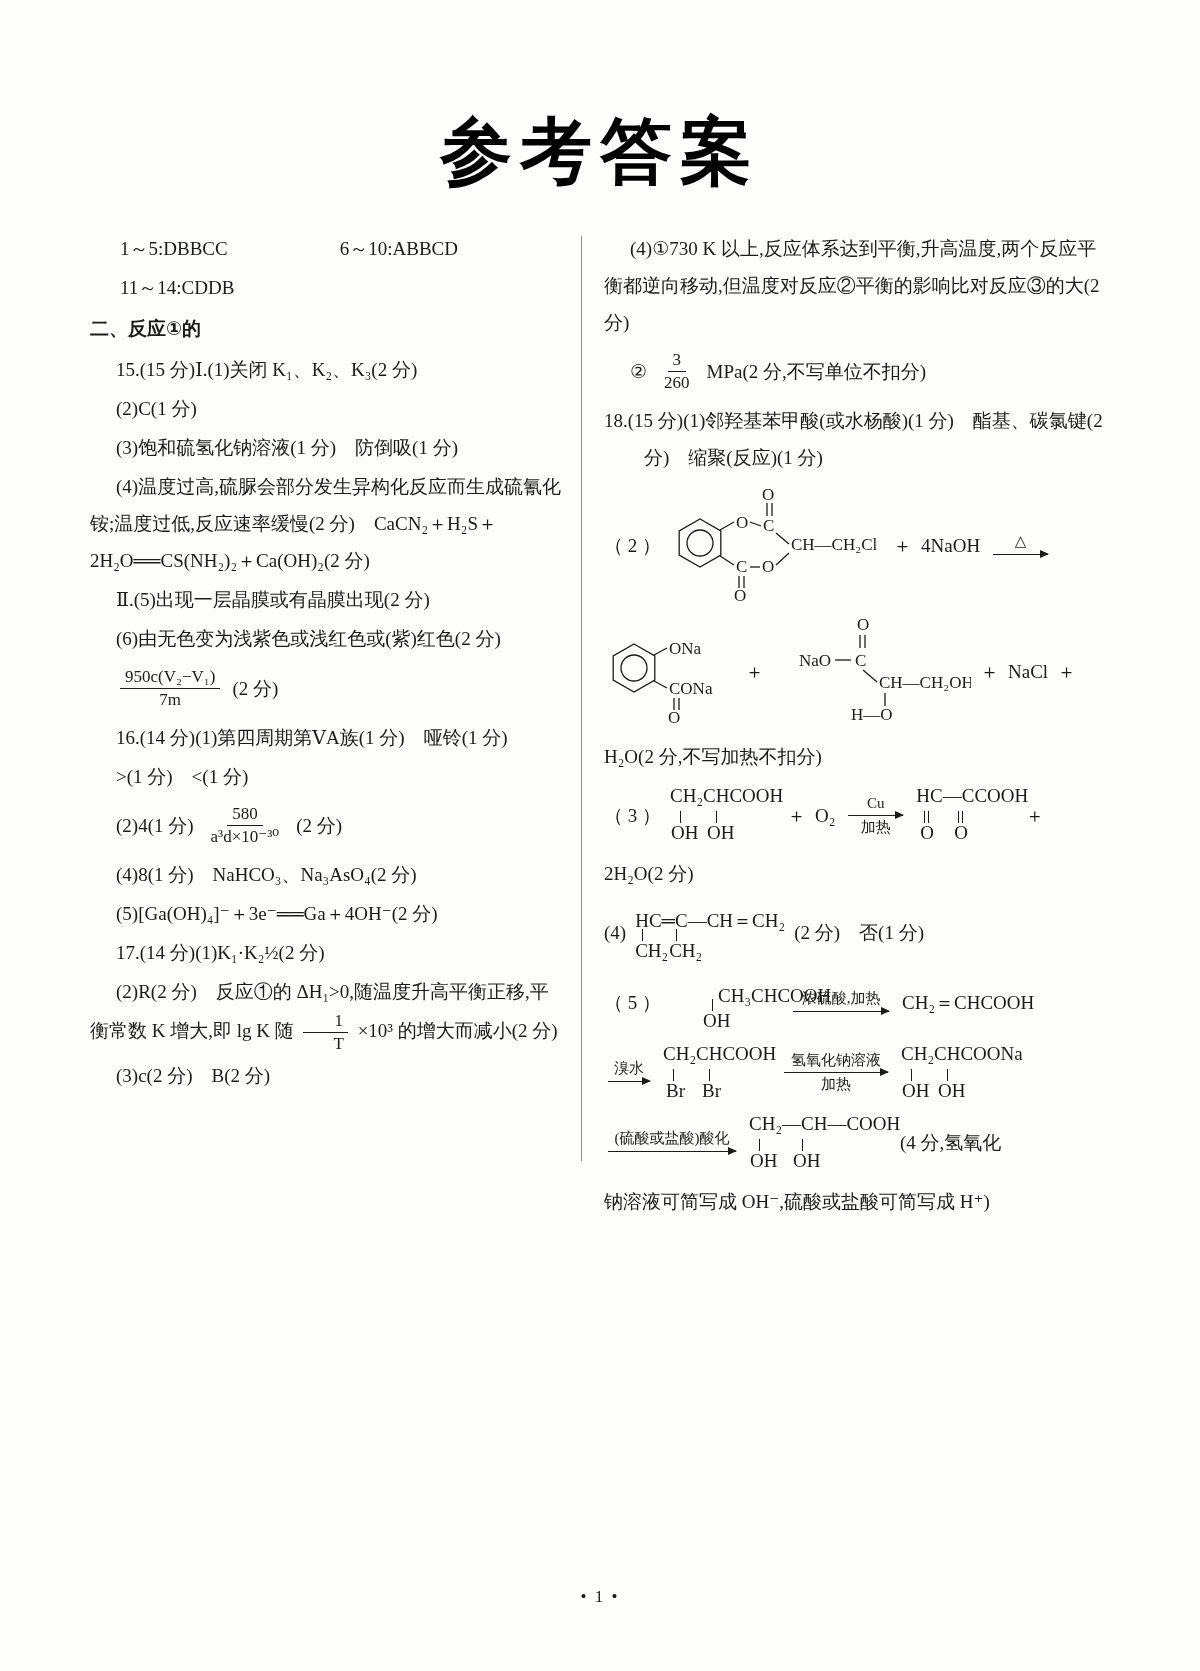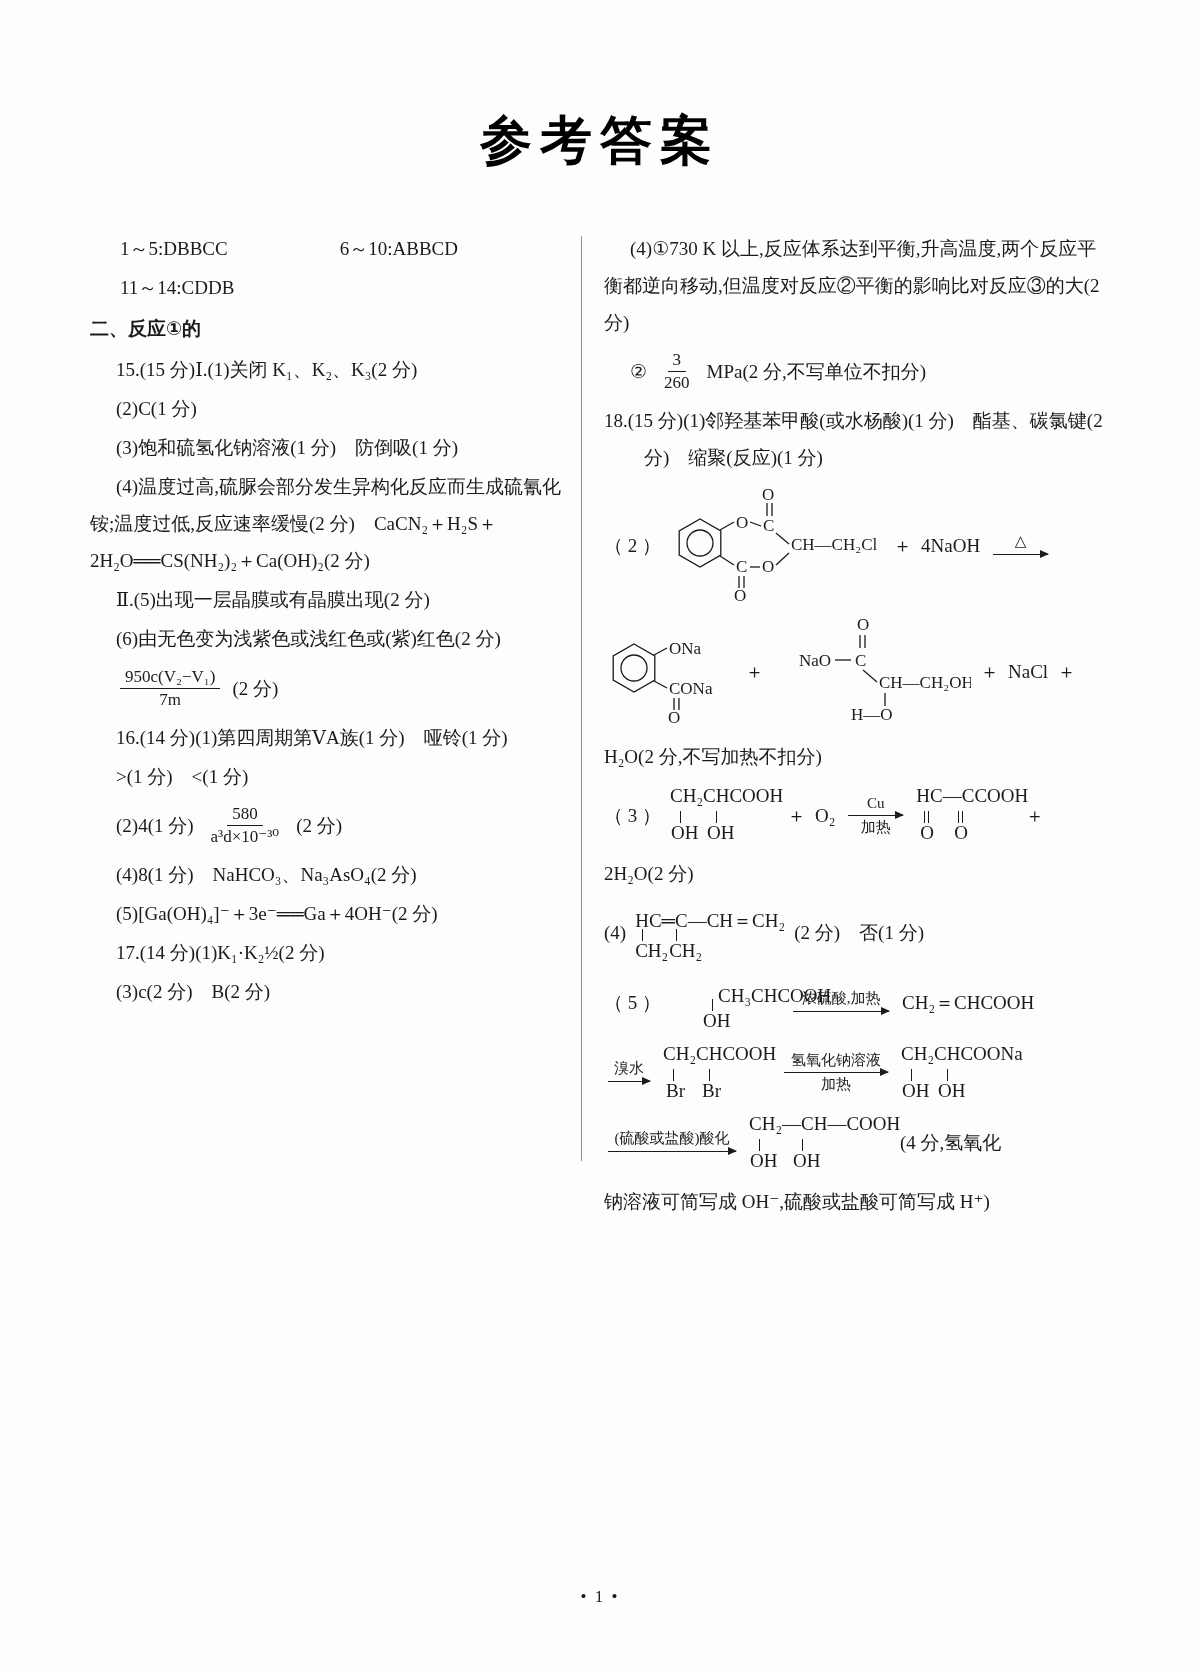--- a/index.html
+++ b/index.html
@@ -5,21 +5,21 @@
   * { margin:0; padding:0; box-sizing:border-box; }
   body {
     width:1200px; height:1671px; position:relative;
     background:#fdfdfc; color:#1b1b1b;
     font-family:"Liberation Serif","DejaVu Serif",serif;
     font-size:19px; line-height:1.95;
   }
   .title {
     position:absolute; top:112px; left:0; width:100%;
     text-align:center; font-family:"Liberation Sans","DejaVu Sans",sans-serif;
-    font-weight:900; font-size:52px; letter-spacing:8px; color:#000; line-height:1.1;
+    font-weight:900; font-size:72px; letter-spacing:8px; color:#000; line-height:1.1;
   }
   .divider { position:absolute; left:581px; top:236px; width:1px; height:925px; background:#8f8f8f; }
   .col { position:absolute; top:228px; }
   .col-left  { left:90px;  width:472px; }
   .col-right { left:604px; width:508px; }
   .h { font-weight:bold; font-family:"Liberation Sans","DejaVu Sans",sans-serif; margin:4px 0; }
   p { margin:2px 0; }
   .sub { text-indent:26px; }
   .ansrow { padding-left:30px; display:flex; margin:2px 0; }
   .ansrow .gap { margin-left:112px; }
@@ -81,20 +81,28 @@
     <span class="frac">
       <span class="fn">580</span>
       <span class="fd">a³d×10⁻³⁰</span>
     </span>
     <span>(2 分)</span>
   </p>
   <p class="sub">(4)8(1 分)　NaHCO₃、Na₃AsO₄(2 分)</p>
   <p class="sub">(5)[Ga(OH)₄]⁻＋3e⁻══Ga＋4OH⁻(2 分)</p>
 
   <p class="sub">17.(14 分)(1)K₁·K₂½(2 分)</p>
+  <p class="sub">
+    <span>(2)R(2 分)　反应①的 ΔH₁&gt;0,随温度升高平衡正移,平衡常数 K 增大,即 lg K 随</span>
+    <span class="frac">
+      <span class="fn">1</span>
+      <span class="fd">T</span>
+    </span>
+    <span>×10³ 的增大而减小(2 分)</span>
+  </p>
   <p class="sub">(3)c(2 分)　B(2 分)</p>
 </div>
 
 <div class="col col-right">
   <p class="sub">(4)①730 K 以上,反应体系达到平衡,升高温度,两个反应平衡都逆向移动,但温度对反应②平衡的影响比对反应③的大(2 分)</p>
   <p class="fline">
     <span>②</span>
     <span class="frac">
       <span class="fn">3</span>
       <span class="fd">260</span>

